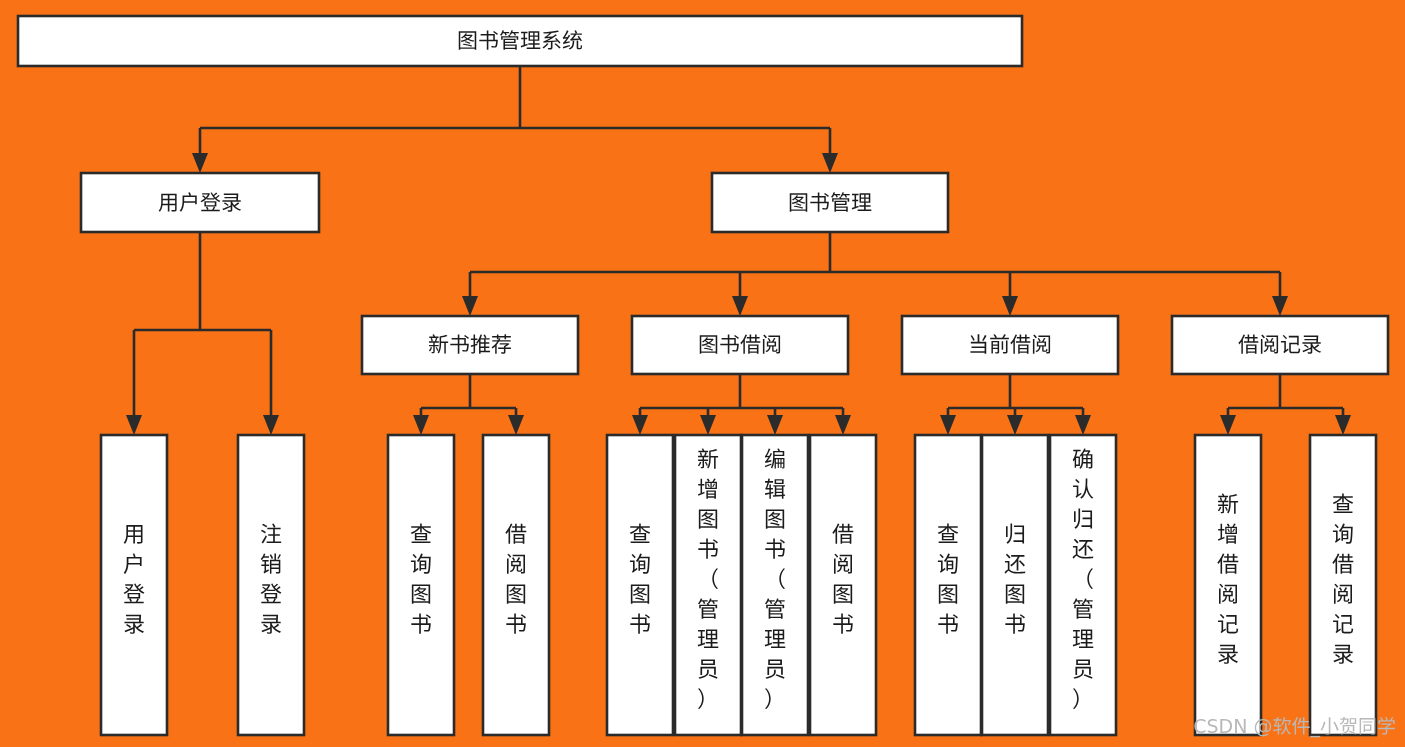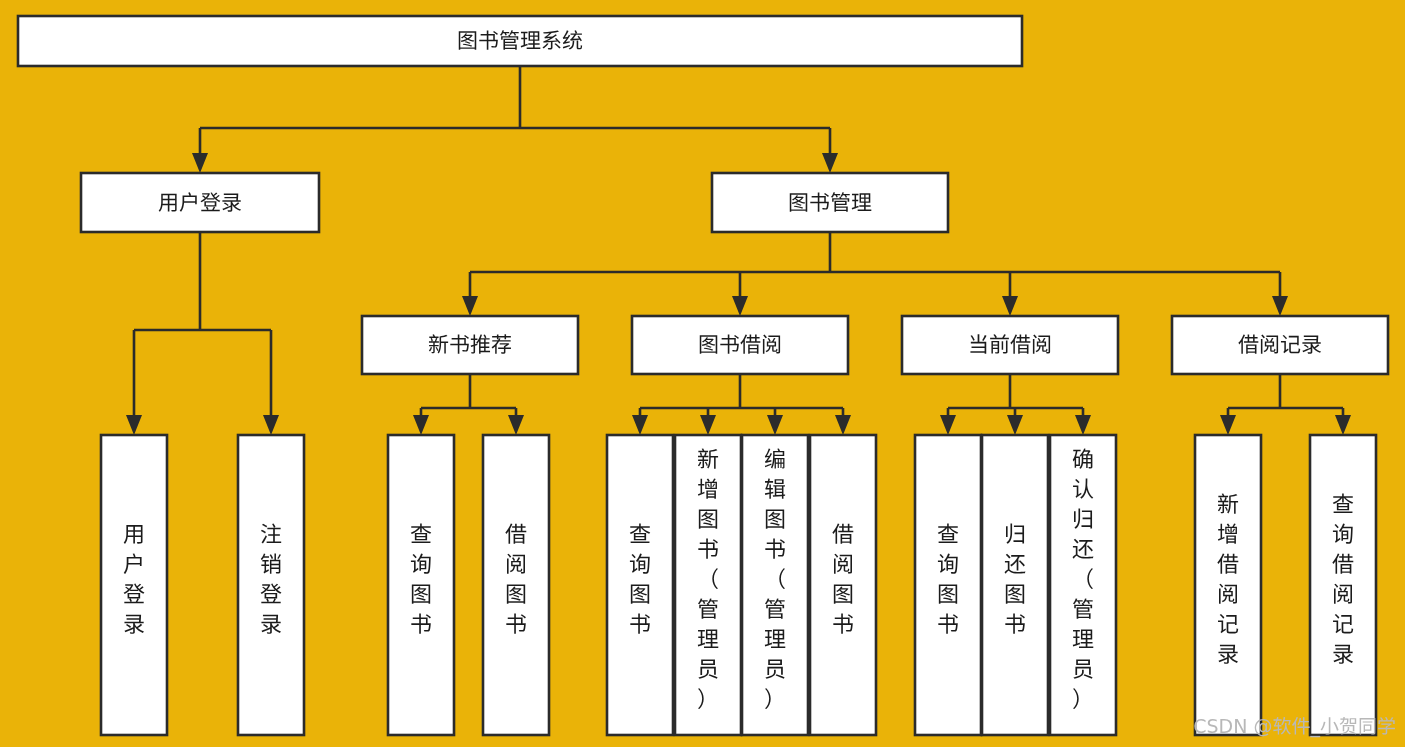--- a/index.html
+++ b/index.html
@@ -11,21 +11,21 @@
   body {
     width: 1405px;
     height: 747px;
     overflow: hidden;
     font-family: "DejaVu Sans", "Liberation Sans", sans-serif;
   }
   #diagram-root {
     position: relative;
     width: 1405px;
     height: 747px;
-    background: #eab308;
+    background: #f97316;
   }
   svg#diagram-svg {
     position: absolute;
     top: 0;
     left: 0;
     width: 1405px;
     height: 747px;
     display: block;
   }
   .node-box {

